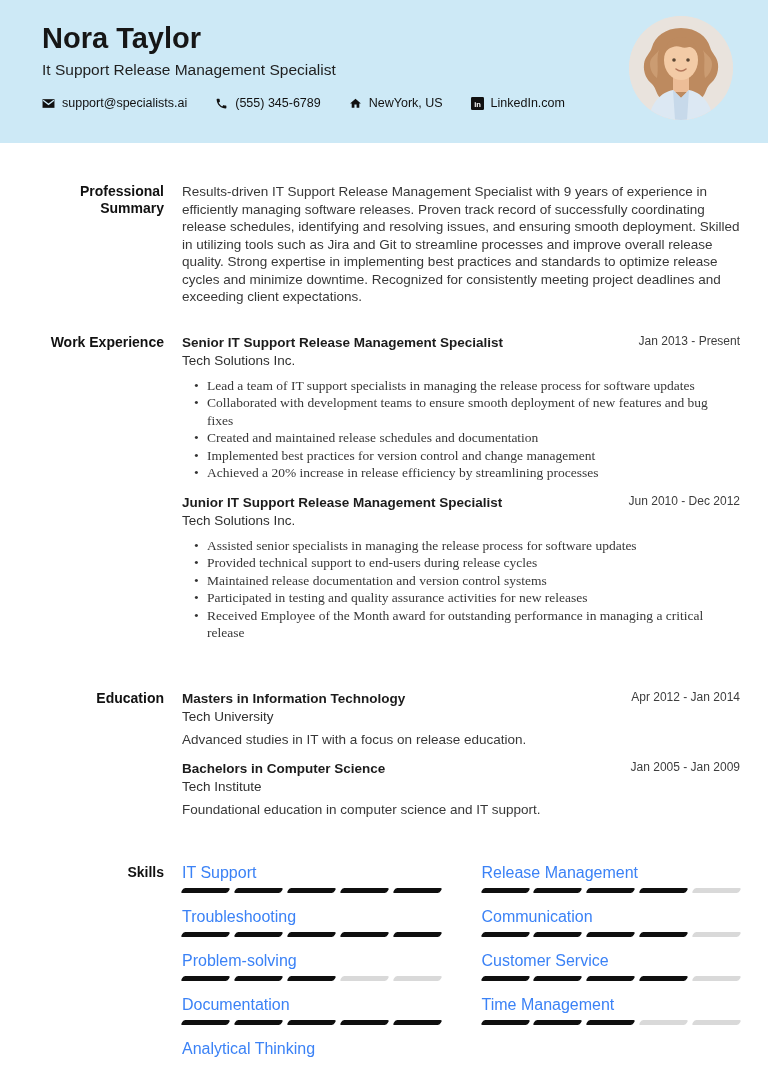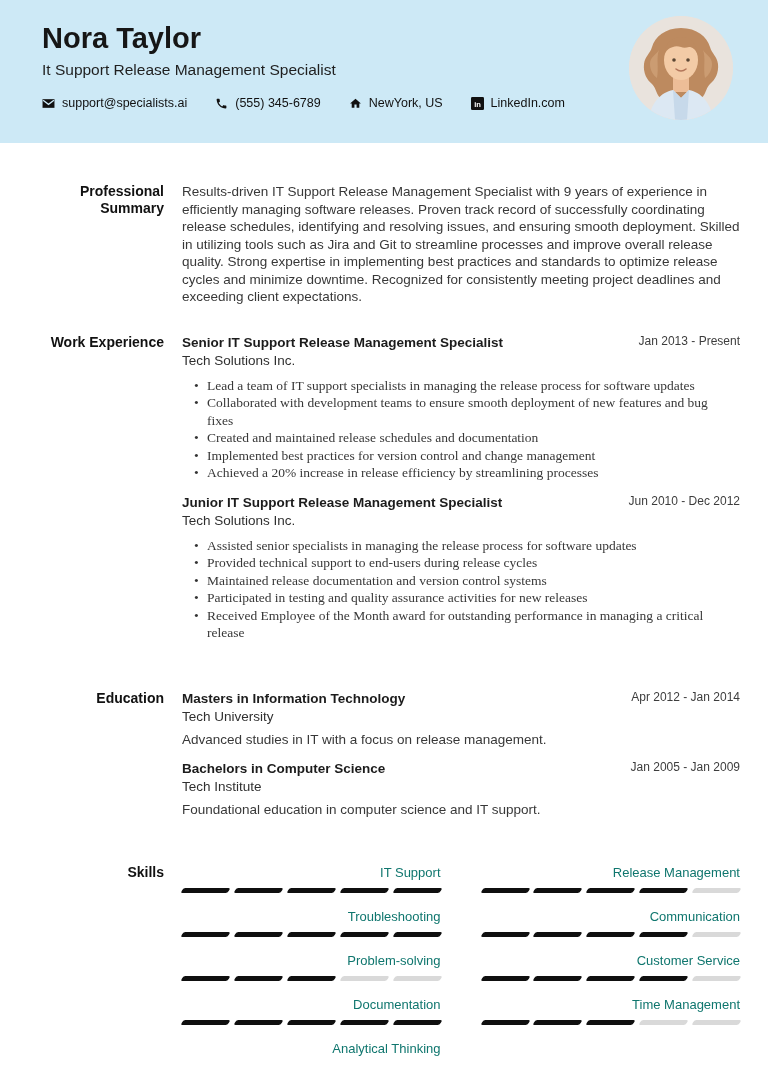--- a/index.html
+++ b/index.html
@@ -96,21 +96,21 @@
     color:#383838;
   }
   ul.bullets li::before{
     content:"\2022";
     position:absolute;left:12px;top:0;
     color:#333;
   }
   
   .two-col{display:grid;grid-template-columns:1fr 1fr;column-gap:41px;}
   .skill{margin-bottom:15px;}
-  .skill-label{font-size:13px;color:#0f766e;line-height:17px;text-align:right;}
+  .skill-label{font-size:16px;color:#3b82f6;line-height:17px;}
   .bar{display:flex;gap:6px;margin-top:7px;}
   .seg{
     flex:1;height:5px;
     border-radius:2px;
     transform:skewX(-30deg);
     background:#d9d9d9;
   }
   .seg.filled{background:#0f0f0f;}
 </style>
 </head>
@@ -230,21 +230,21 @@
 
     <section class="section sec-education">
       <div class="sec-heading">Education</div>
       <div id="edu">
           <div class="entry">
             <div class="entry-head">
               <div class="entry-title">Masters in Information Technology</div>
               <div class="entry-date">Apr 2012 - Jan 2014</div>
             </div>
             <div class="entry-sub">Tech University</div>
-            <div class="entry-desc">Advanced studies in IT with a focus on release management.</div>
+            <div class="entry-desc">Advanced studies in IT with a focus on release education.</div>
           </div>
           <div class="entry">
             <div class="entry-head">
               <div class="entry-title">Bachelors in Computer Science</div>
               <div class="entry-date">Jan 2005 - Jan 2009</div>
             </div>
             <div class="entry-sub">Tech Institute</div>
             <div class="entry-desc">Foundational education in computer science and IT support.</div>
           </div>
         </div>

